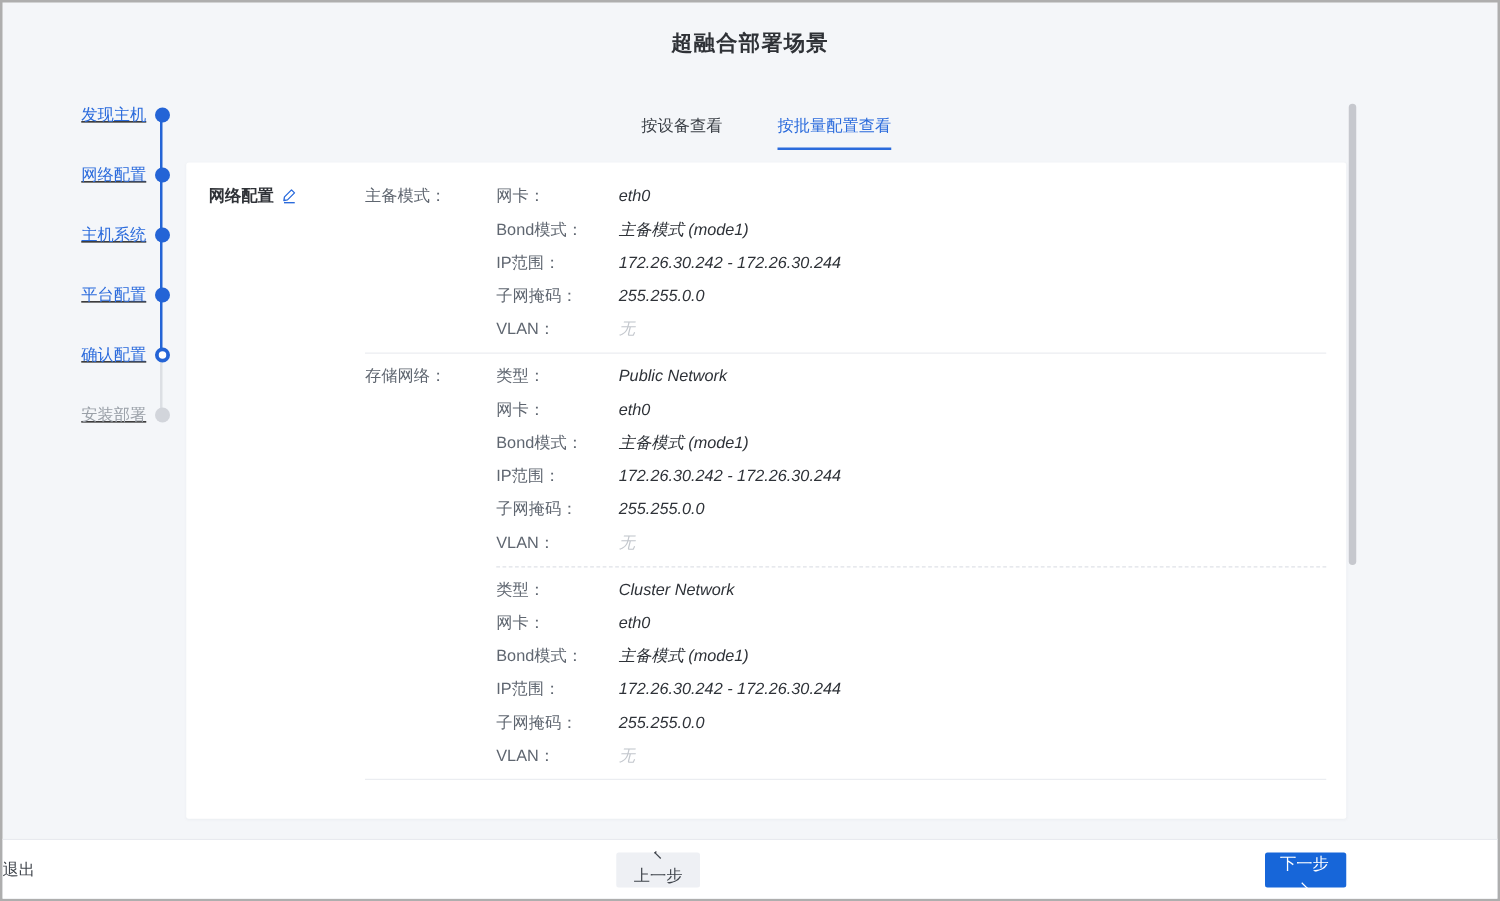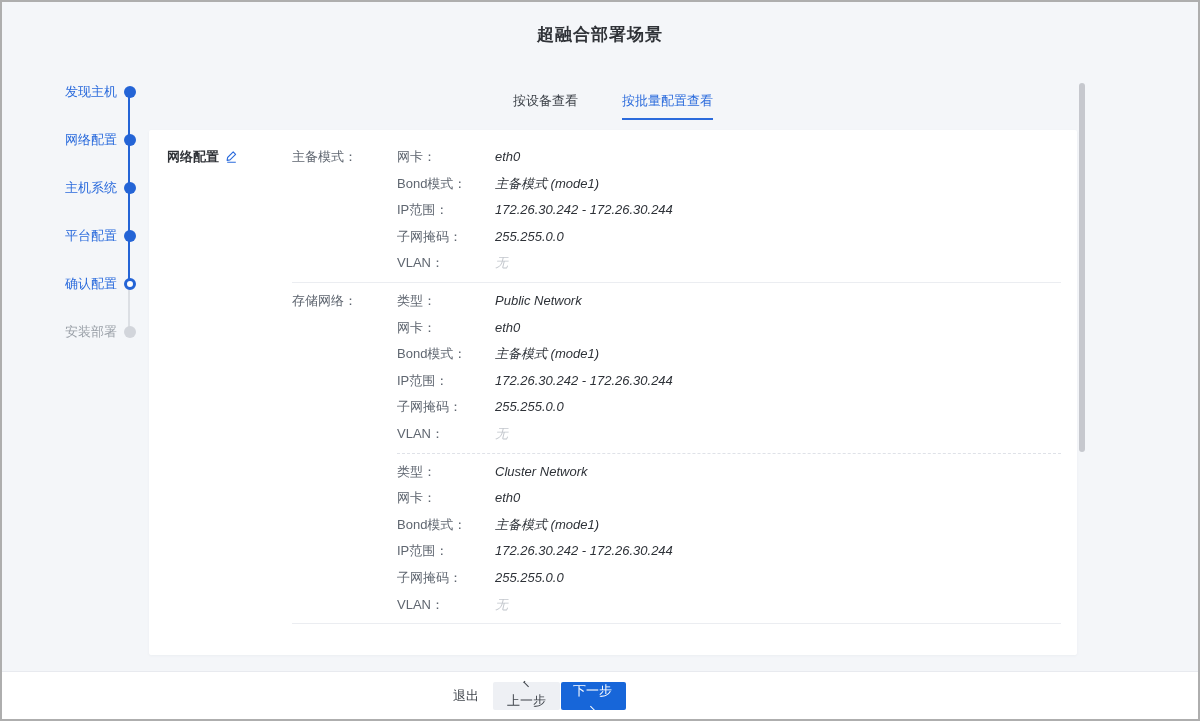--- a/index.html
+++ b/index.html
@@ -6,21 +6,21 @@
   #app{
     position:relative;width:1200px;height:721px;box-sizing:border-box;
     border:2px solid #aeaeae;background:#f4f6f9;overflow:hidden;
     font-family:"Liberation Sans","DejaVu Sans",sans-serif;
     -webkit-font-smoothing:antialiased;
   }
   
   .header{height:64px;display:flex;align-items:center;justify-content:center;}
   .page-title{font-size:17px;font-weight:700;color:#2f3237;letter-spacing:1px;}
   
-  .steps{position:absolute;left:64px;top:83px;display:flex;flex-direction:column;gap:35px;z-index:2;}
+  .steps{position:absolute;left:64px;top:83px;display:flex;flex-direction:column;gap:35px;z-index:2;text-decoration:underline;}
   .step{display:flex;align-items:center;justify-content:flex-end;width:70px;height:13px;cursor:pointer;}
   .step-label{font-size:13px;margin-right:7px;white-space:nowrap;}
   .step.done .step-label,.step.current .step-label{color:#2b6bdc;}
   .step.pending .step-label{color:#9aa0a8;}
   .step-dot{width:12px;height:12px;border-radius:50%;flex:0 0 12px;box-sizing:border-box;}
   .step.done .step-dot{background:#2464d6;}
   .step.current .step-dot{background:#fff;border:3px solid #2464d6;}
   .step.pending .step-dot{background:#d2d5db;}
   .step-line{position:absolute;width:2px;z-index:1;}
   .step-line.blue{left:126px;top:89px;height:193px;background:#2464d6;}
@@ -46,21 +46,21 @@
   .flabel{width:98px;flex:0 0 98px;color:#5f6670;}
   .fvalue{color:#2e3238;font-style:italic;}
   .fvalue.muted{color:#c3c7cd;}
   .divider-solid{border-top:1px solid #ebedf1;margin:5px 0;}
   .divider-dashed{border-top:1px dashed #dfe2e8;margin:5px 0;}
   
   .scrollbar-thumb{position:absolute;left:1077px;top:81px;width:6px;height:369px;border-radius:3px;background:#c6c8ce;z-index:3;cursor:pointer;}
   
   .footer{
     position:absolute;left:0;right:0;bottom:0;height:48px;background:#fff;
-    border-top:1px solid #e8eaef;display:flex;align-items:center;justify-content:center;
+    border-top:1px solid #e8eaef;display:flex;align-items:center;justify-content:space-between;
     padding-right:121px;gap:1px;box-sizing:border-box;
   }
   .exit-btn{font-size:13px;color:#40454c;cursor:pointer;margin-right:13px;}
   .btn{height:28px;display:flex;align-items:center;gap:7px;padding:0 14px;border-radius:2px;font-size:13px;cursor:pointer;box-sizing:border-box;flex-direction:column;}
   .btn.prev{background:#eef0f4;color:#40454c;}
   .btn.next{background:#1766d9;color:#fff;padding-left:12px;}
   .chev{width:6px;height:6px;border-left:1.4px solid currentColor;border-bottom:1.4px solid currentColor;display:inline-block;}
   .chev.left{transform:rotate(45deg);margin-top:1px;}
   .chev.right{transform:rotate(225deg);margin-top:1px;}
 </style>

